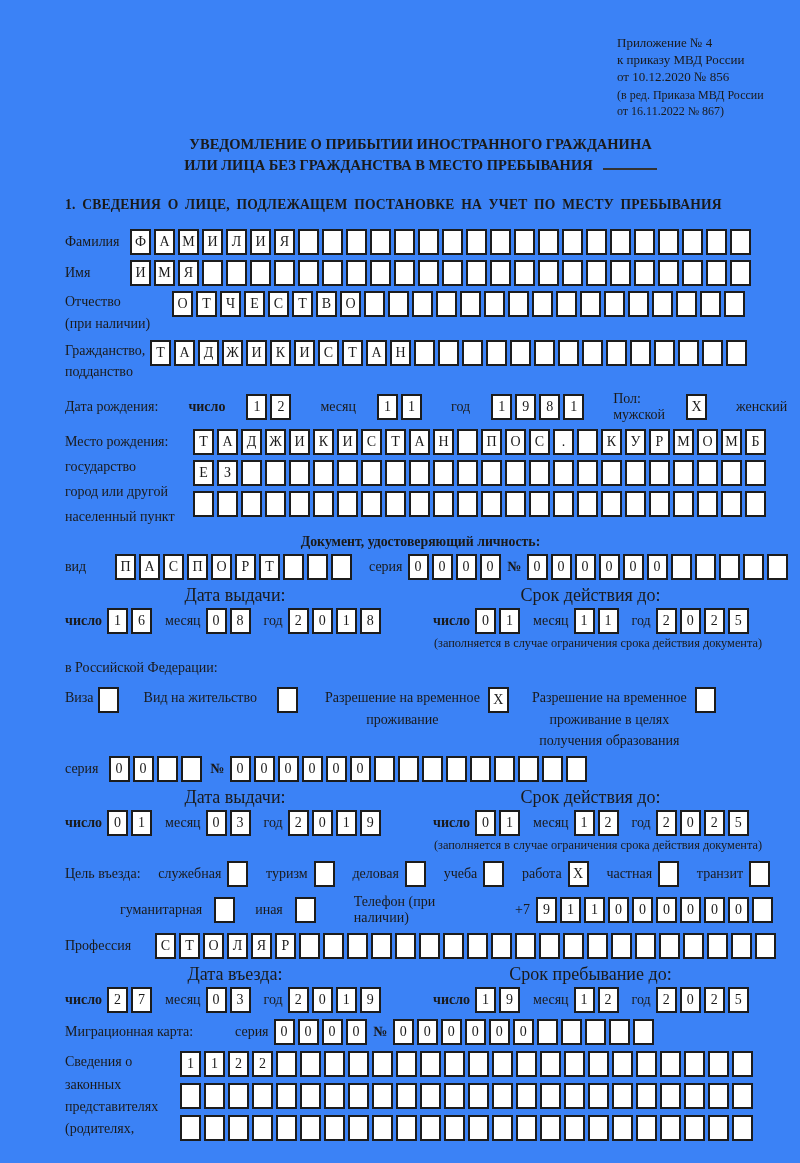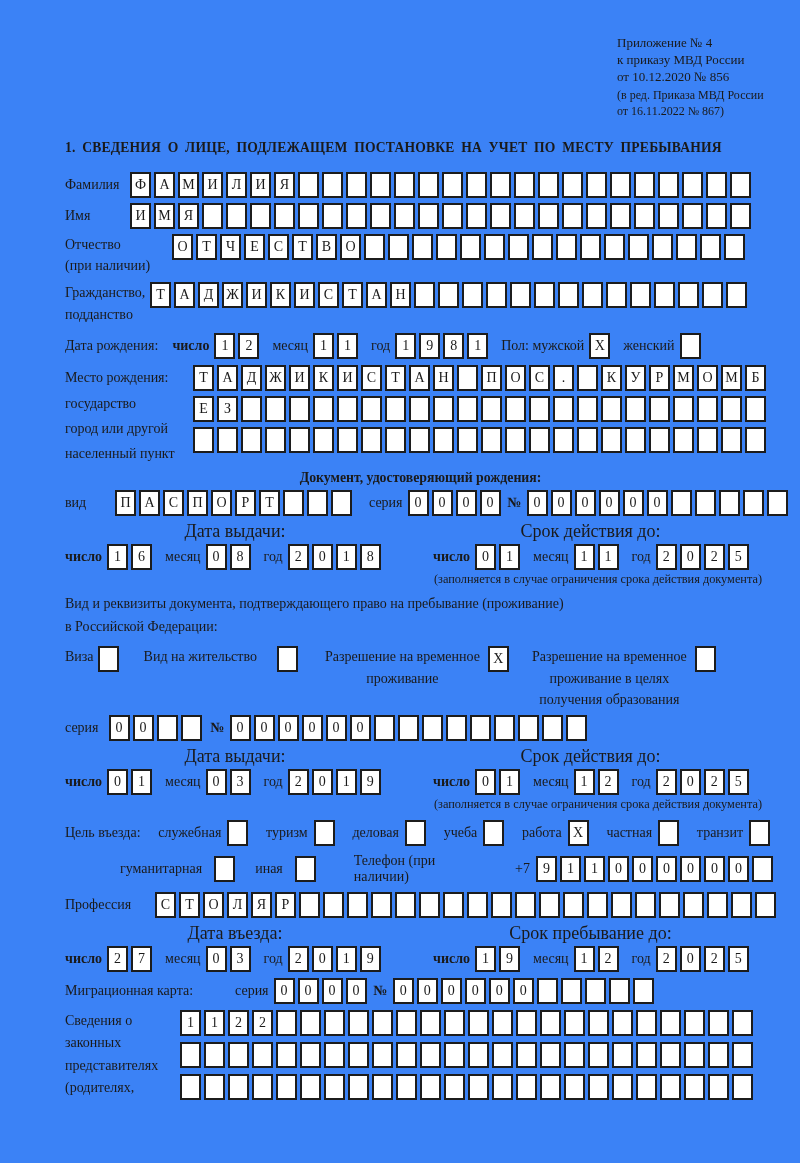--- a/index.html
+++ b/index.html
@@ -57,20 +57,26 @@
     <div>Приложение № 4</div>
     <div>к приказу МВД России</div>
     <div>от 10.12.2020 № 856</div>
     <div class="hdr-sub">
       <div>(в ред. Приказа МВД России</div>
       <div>от 16.11.2022 № 867)</div>
     </div>
   </div>
 
 
+  <div class="title">
+    <div>УВЕДОМЛЕНИЕ О ПРИБЫТИИ ИНОСТРАННОГО ГРАЖДАНИНА</div>
+    <div>
+      <span>ИЛИ ЛИЦА БЕЗ ГРАЖДАНСТВА В МЕСТО ПРЕБЫВАНИЯ</span><span class="title-underline"></span>
+    </div>
+  </div>
 
   <div class="sect-heading">1. СВЕДЕНИЯ О ЛИЦЕ, ПОДЛЕЖАЩЕМ ПОСТАНОВКЕ НА УЧЕТ ПО МЕСТУ ПРЕБЫВАНИЯ</div>
 
   <div class="row">
     <span class="lbl" style="width:65px;">Фамилия</span>
     <span class="boxes">
         <span class="bx">Ф</span>
         <span class="bx">А</span>
         <span class="bx">М</span>
         <span class="bx">И</span>
@@ -191,21 +197,21 @@
         <span class="bx"></span>
         <span class="bx"></span>
         <span class="bx"></span>
         <span class="bx"></span>
         <span class="bx"></span>
         <span class="bx"></span>
         <span class="bx"></span>
       </span>
   </div>
 
-  <div class="row" style="margin-top:8px;">
+  <div class="row" style="margin-top:8px;gap:16px;">
     <span class="lbl" style="margin-right:14px;">Дата рождения:</span>
     <span class="glbl">число</span>
     <span class="boxes">
         <span class="bx">1</span>
         <span class="bx">2</span>
       </span>
     <span class="ggap">месяц</span>
     <span class="boxes">
         <span class="bx">1</span>
         <span class="bx">1</span>
@@ -305,21 +311,21 @@
           <span class="bx"></span>
           <span class="bx"></span>
           <span class="bx"></span>
           <span class="bx"></span>
           <span class="bx"></span>
           <span class="bx"></span>
         </span>
     </span>
   </div>
 
-  <div class="center-bold">Документ, удостоверяющий рождения:</div>
+  <div class="center-bold">Документ, удостоверяющий личность:</div>
 
   <div class="row">
     <span class="lbl" style="width:50px;">вид</span>
     <span class="boxes">
         <span class="bx">П</span>
         <span class="bx">А</span>
         <span class="bx">С</span>
         <span class="bx">П</span>
         <span class="bx">О</span>
         <span class="bx">Р</span>
@@ -391,21 +397,20 @@
           <span class="bx">2</span>
           <span class="bx">0</span>
           <span class="bx">2</span>
           <span class="bx">5</span>
         </span>
     </span>
   </div>
   <div class="fine-note">(заполняется в случае ограничения срока действия документа)</div>
 
   <div class="intro">
-    <div>Вид и реквизиты документа, подтверждающего право на пребывание (проживание)</div>
     <div>в Российской Федерации:</div>
   </div>
 
   <div class="opt-row">
     <span class="opt">
       <span class="txt">Виза</span>
       <span class="bx" style="margin-left:4px;"></span>
     </span>
     <span class="opt" style="margin-left:22px;">
       <span class="txt">Вид на жительство</span>

